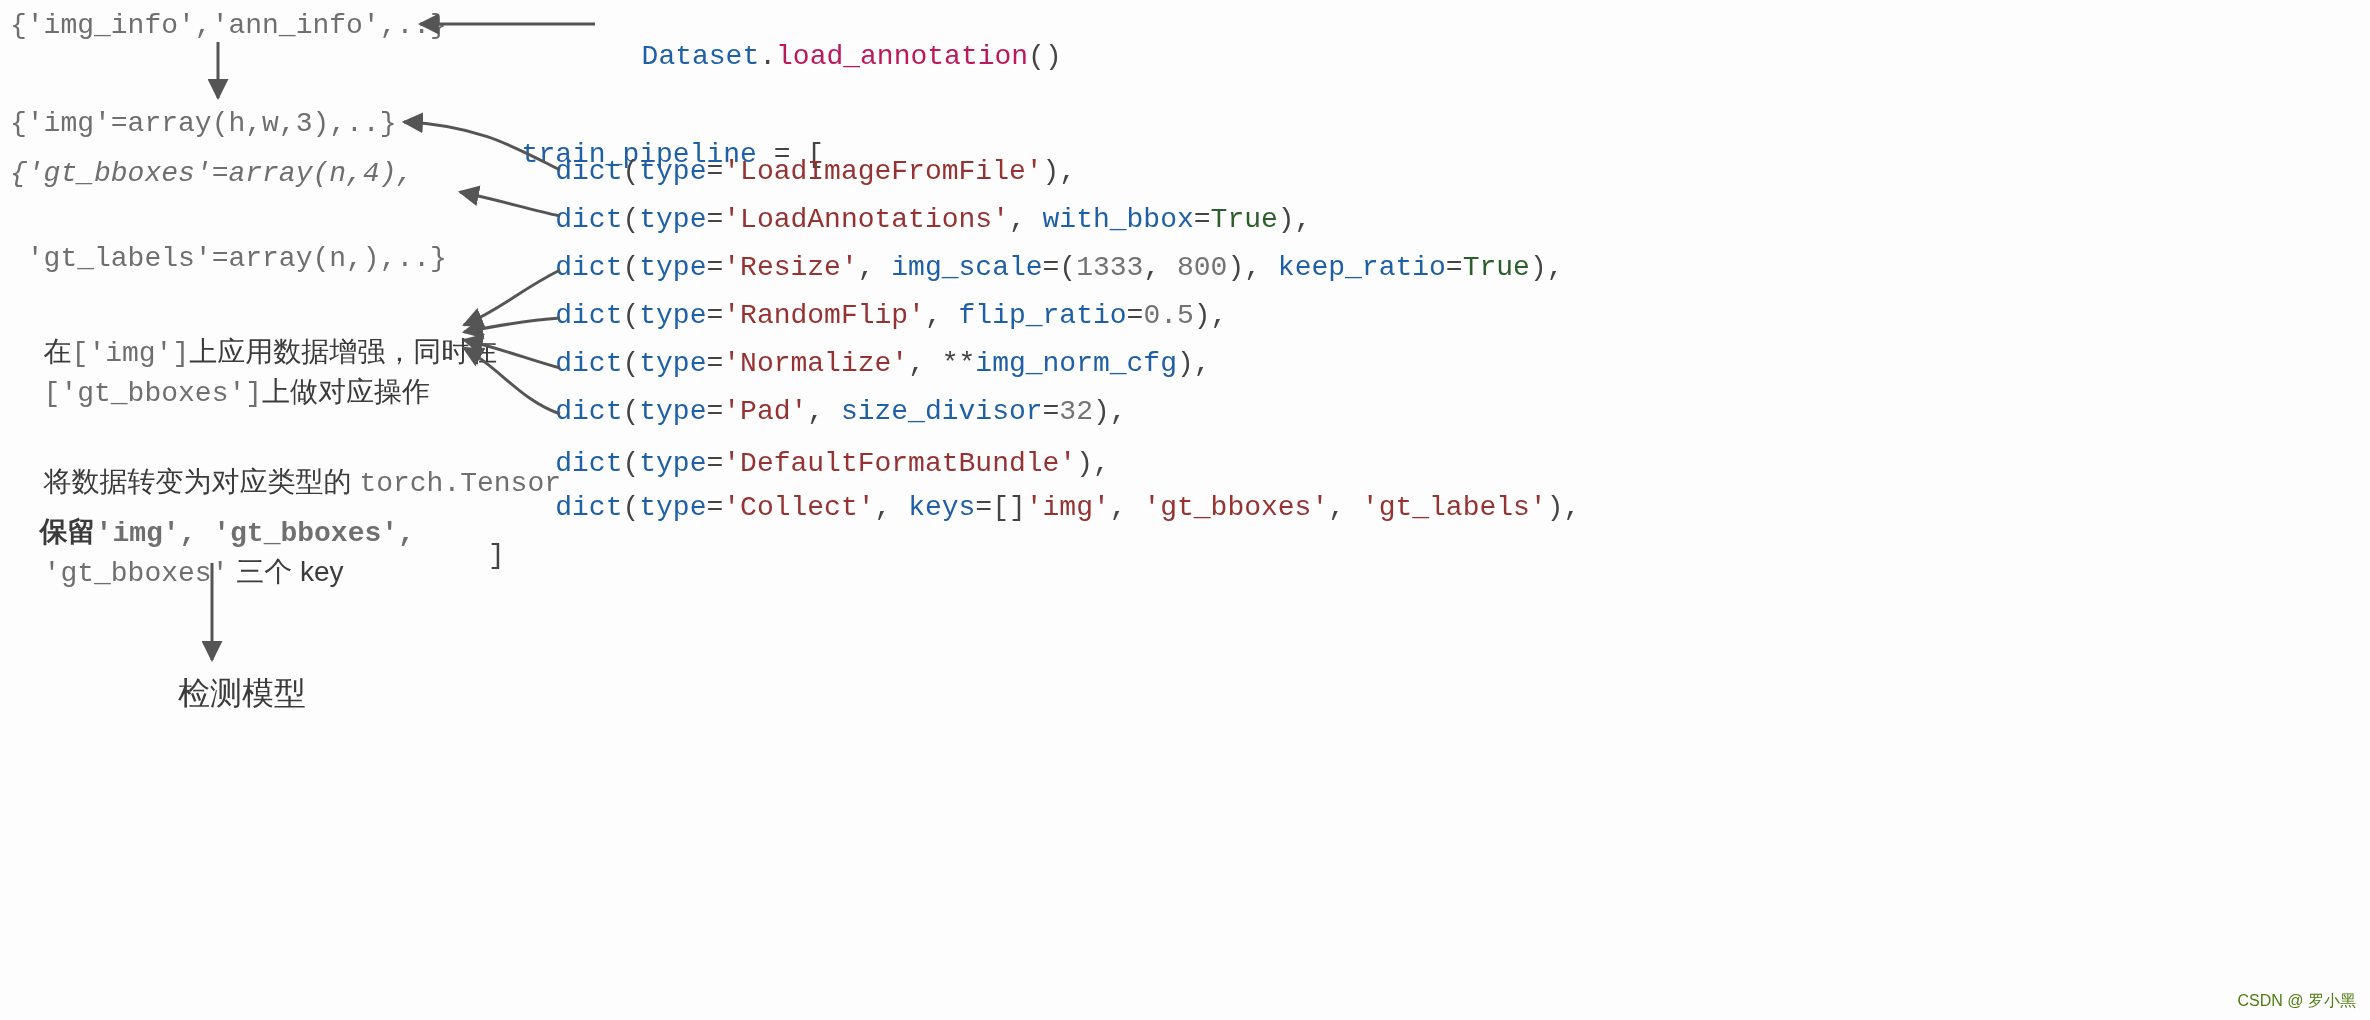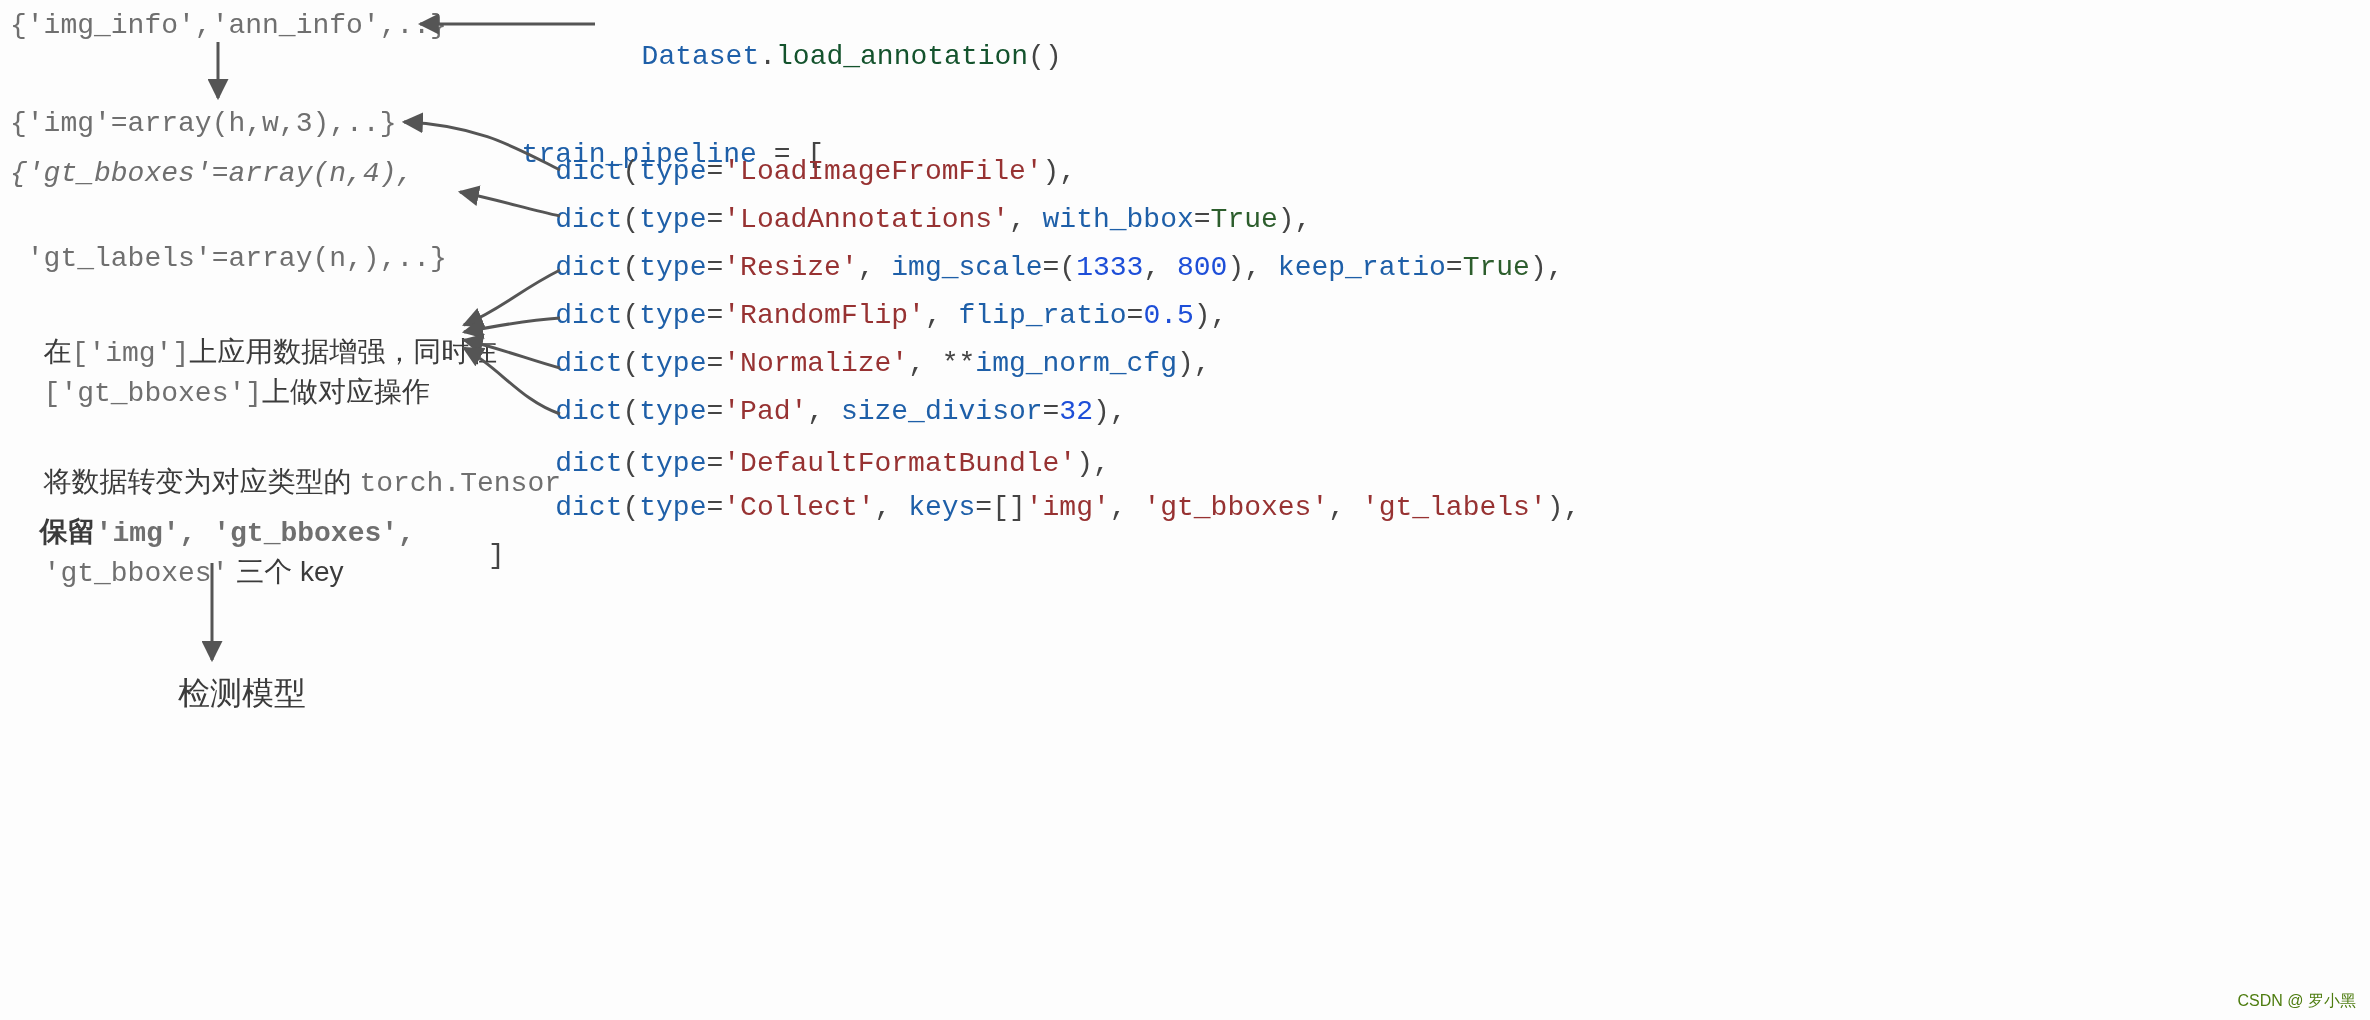--- a/index.html
+++ b/index.html
@@ -11,23 +11,23 @@
     font-family: Consolas, "Courier New", monospace;
     font-size: 28px;
     color: #444;
     position: relative;
     overflow: hidden;
   }
   .abs { position: absolute; white-space: pre; }
   
   .c-mono   { color: #6f6f6f; }
   .c-ident  { color: #1e5fa8; }  
-  .c-func   { color: #14532d; text-align: center; }  
+  .c-func   { color: #be185d; text-align: center; }  
   .c-str    { color: #973232; }  
-  .c-num    { color: #1d4ed8; text-align: center; }  
+  .c-num    { color: #737373; text-align: center; }  
   .c-kw     { color: #2c5d2c; }  
   .c-punct  { color: #444444; }
   .c-cn     { font-family: "Microsoft YaHei", "PingFang SC", sans-serif; color: #3b3b3b; }
 
   .watermark {
     position: absolute;
     right: 14px;
     bottom: 8px;
     font-family: "Microsoft YaHei", sans-serif;
     font-size: 16px;

